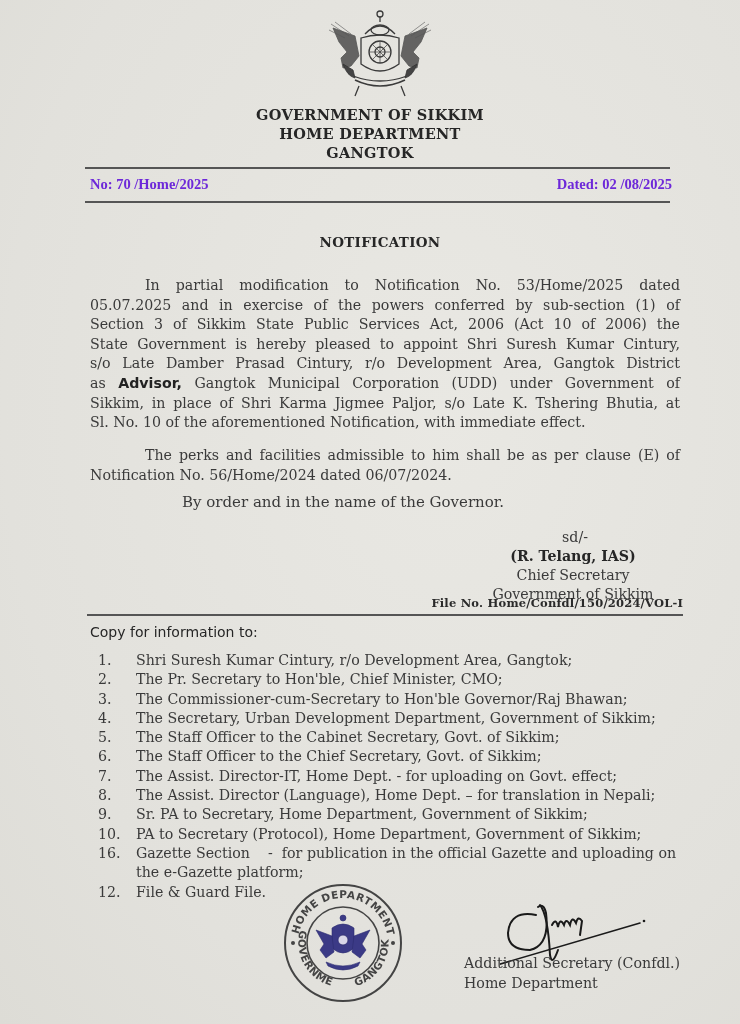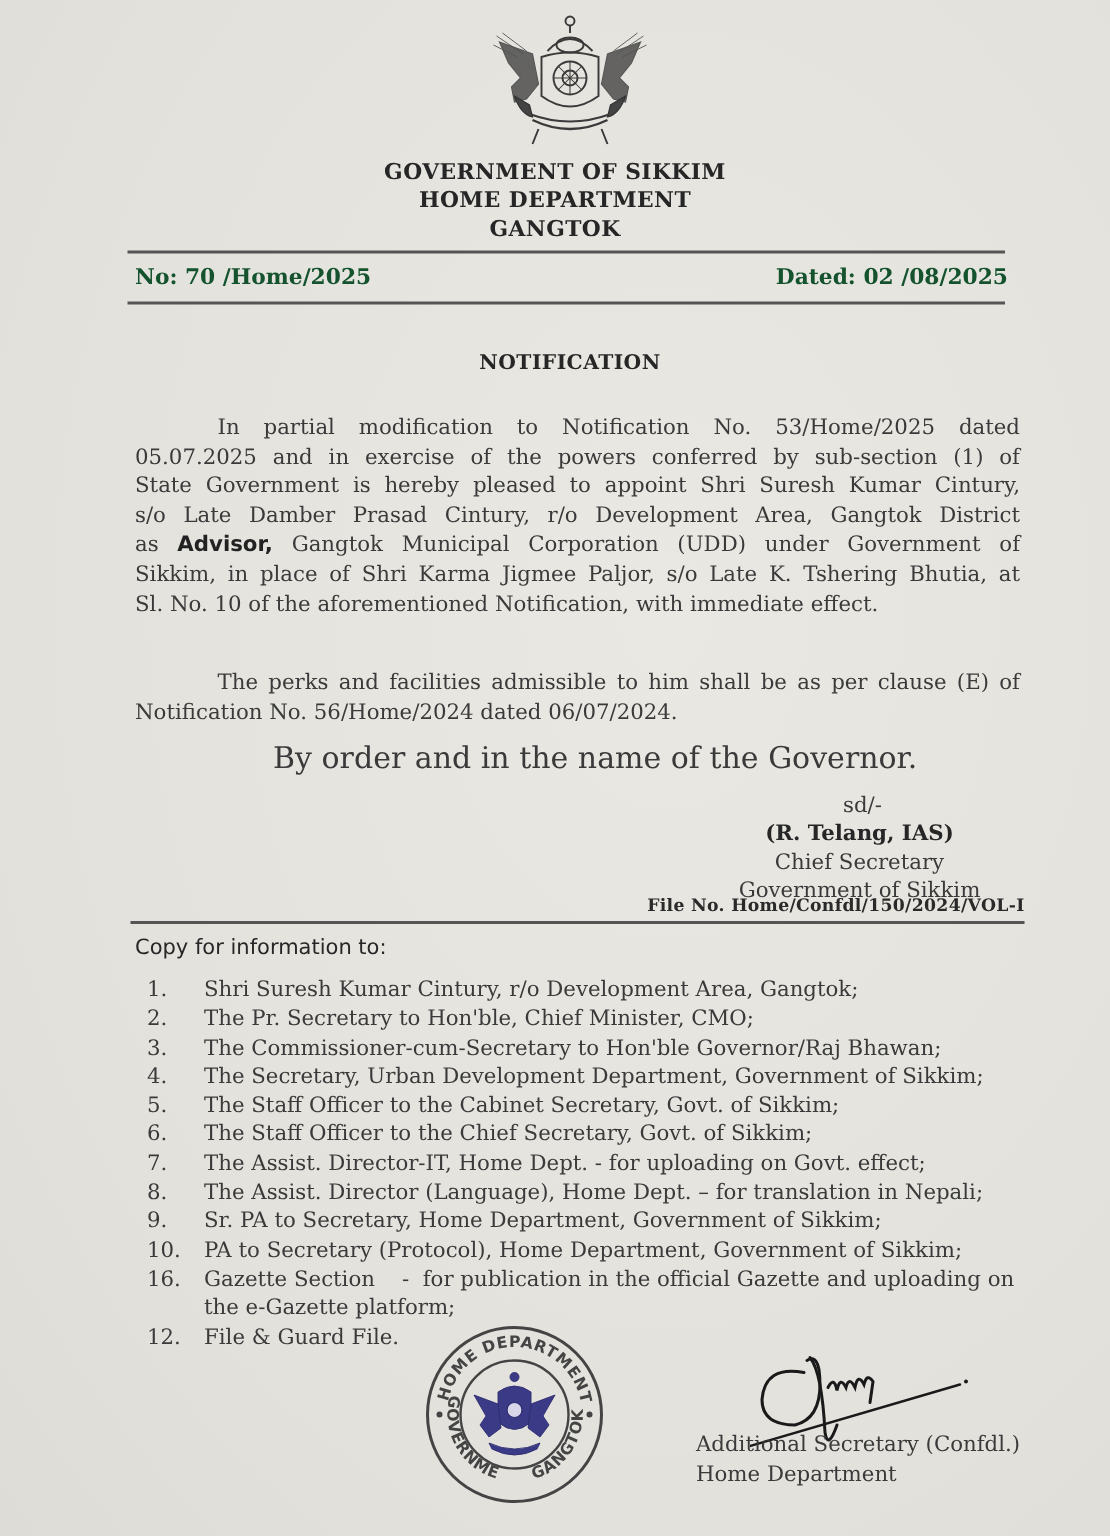--- a/index.html
+++ b/index.html
@@ -16,37 +16,37 @@
   .emblem { position: absolute; left: 325px; top: 6px; width: 110px; height: 96px; }
 
   .hdr { position: absolute; left: 0; width: 740px; text-align: center;
          font-family: "DejaVu Serif", serif; font-weight: bold; color: #262626;
          font-size: 14.5px; letter-spacing: 0.3px; }
   .hdr.l1 { top: 106px; }
   .hdr.l2 { top: 125px; }
   .hdr.l3 { top: 144px; }
 
   .rule { position: absolute; height: 1.5px; background: #555; }
-  .ref { position: absolute; top: 176px; font-weight: bold; font-size: 14.5px; color: #14532d; }
+  .ref { position: absolute; top: 176px; font-weight: bold; font-size: 14.5px; color: #6d28d9; font-family: Liberation Serif, serif; }
   .ref.left { left: 90px; }
   .ref.right { right: 68px; }
 
   .notif-title { position: absolute; top: 234px; left: 0; width: 760px; text-align: center;
                  font-weight: bold; font-size: 13.5px; color: #262626; letter-spacing: 0.3px; }
 
   .para { position: absolute; left: 90px; width: 590px; font-size: 14.2px; line-height: 19.6px;
           text-align: justify; color: #3a3a3a; font-family: "DejaVu Serif", serif; }
   .para .line { display: block; text-align: justify; text-align-last: justify; white-space: nowrap; }
   .para .line.last { text-align-last: left; }
   .para1 { top: 276px; }
   .para2 { top: 446px; }
   .indent { padding-left: 55px; }
   b.advisor { font-family: "DejaVu Sans", sans-serif; font-weight: bold; color: #222; }
 
-  .byorder { position: absolute; left: 182px; top: 493px; font-size: 20px; text-align: center; }
+  .byorder { position: absolute; left: 182px; top: 493px; font-size: 15px; text-align: center; }
 
   .sig-block { position: absolute; left: 400px; width: 346px; text-align: center; font-size: 14.2px; line-height: 19px; }
   .sig-sd { top: 528px; left: 402px; }
   .sig-name { top: 547px; font-weight: bold; color: #262626; }
   .sig-desg { top: 566px; }
   .sig-govt { top: 585px; }
   .file-no { position: absolute; right: 57px; top: 596px; font-weight: bold; font-size: 11.5px; color: #2a2a2a; letter-spacing: 0.2px; }
 
   .copy-head { position: absolute; left: 90px; top: 624px; font-family: "DejaVu Sans", sans-serif;
                font-weight: normal; font-size: 14px; color: #262626; }
@@ -98,20 +98,21 @@
   <div class="rule" style="left:85px; width:585px; top:167px;"></div>
   <div class="ref left">No: 70 /Home/2025</div>
   <div class="ref right">Dated: 02 /08/2025</div>
   <div class="rule" style="left:85px; width:585px; top:201px;"></div>
 
   <div class="notif-title">NOTIFICATION</div>
 
   <div class="para para1">
     <span class="line indent">In partial modification to Notification No. 53/Home/2025 dated</span>
     <span class="line">05.07.2025 and in exercise of the powers conferred by sub-section (1) of</span>
+    <span class="line">Section 3 of Sikkim State Public Services Act, 2006 (Act 10 of 2006) the</span>
     <span class="line">State Government is hereby pleased to appoint Shri Suresh Kumar Cintury,</span>
     <span class="line">s/o Late Damber Prasad Cintury, r/o Development Area, Gangtok District</span>
     <span class="line"><span>as </span><b class="advisor">Advisor,</b><span> Gangtok Municipal Corporation (UDD) under Government of</span></span>
     <span class="line">Sikkim, in place of Shri Karma Jigmee Paljor, s/o Late  K. Tshering Bhutia, at</span>
     <span class="line last">Sl. No. 10 of the aforementioned Notification, with immediate effect.</span>
   </div>
 
   <div class="para para2">
     <span class="line indent">The perks and facilities admissible to him shall be as per clause (E) of</span>
     <span class="line last">Notification No. 56/Home/2024 dated 06/07/2024.</span>

